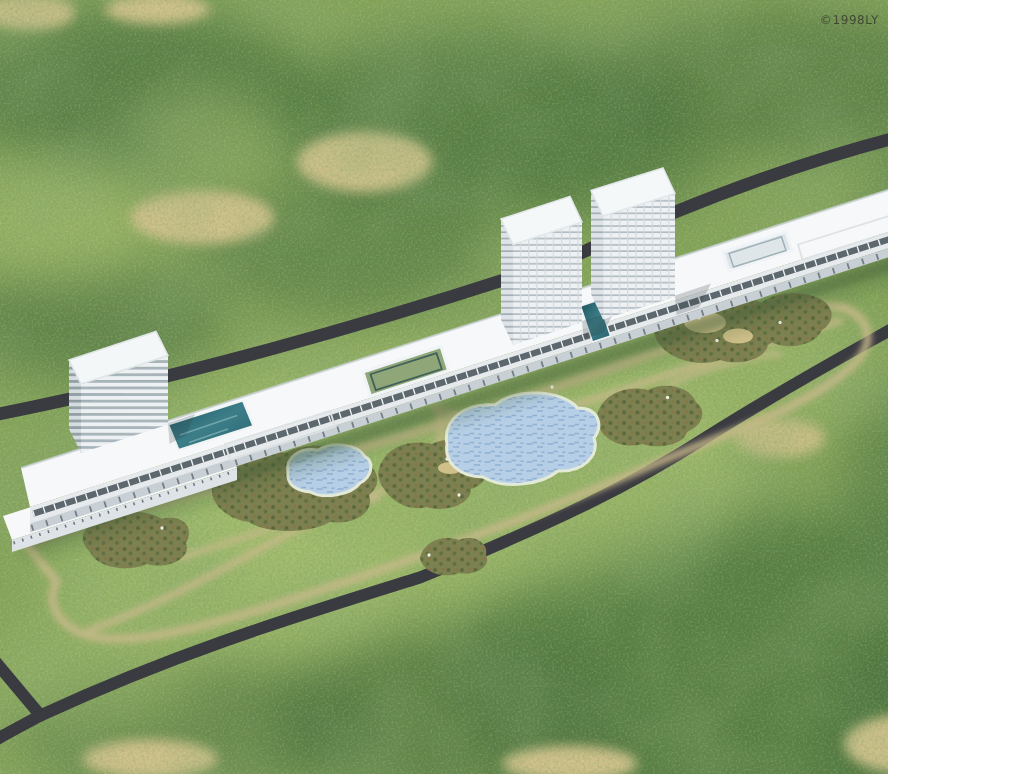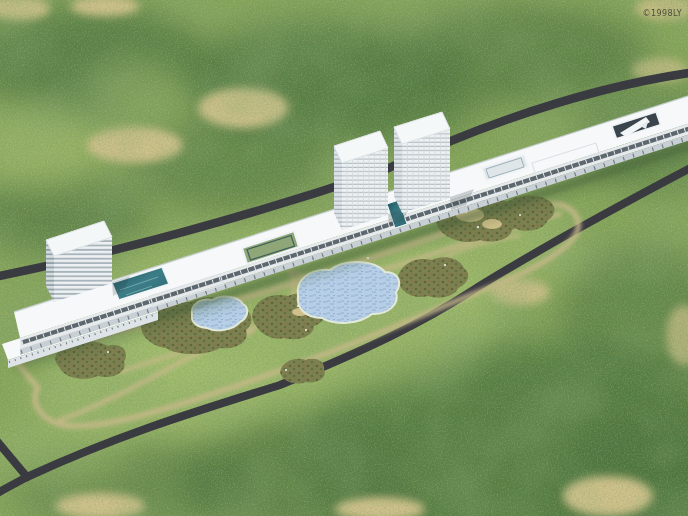--- a/index.html
+++ b/index.html
@@ -1,16 +1,16 @@
 <!DOCTYPE html>
 <html style="--grass-base: #87a55c; --forest-dark: #4e7440; --forest-mid: #6d9450; --grass-light: #a9c272; --clearing-tan: #cfc08a; --road-dark: #3a3a41; --path-tan: #c7b88a; --building-white: #f6f8f9; --building-shade: #d9dfe2; --glazing-dark: #5d686e; --pool-teal: #2b6570; --pond-blue: #b7cfe6; --pond-stipple: #8fafd3; --shrub-olive: #7d8050; --shadow-green: #3e5a35;"><head>
 <meta charset="utf-8">
 <style>
   html,body{margin:0;padding:0;background:#fff;}
-  #canvas{position:relative;width:688px;height:516px;overflow:hidden;font-family:"DejaVu Sans",sans-serif;text-align:center;}
+  #canvas{position:relative;width:592px;height:516px;overflow:hidden;font-family:"DejaVu Sans",sans-serif;text-align:center;}
   svg{display:block;}
   .road{fill:none;stroke:var(--road-dark,#3a3a41);stroke-linecap:round;stroke-linejoin:round;}
   .path-tan{fill:none;stroke:var(--path-tan,#c7b88a);stroke-linecap:round;stroke-linejoin:round;opacity:.95;}
   .f-dark{fill:var(--forest-dark,#4e7440);}
   .f-light{fill:var(--grass-light,#a9c272);}
   .f-tan{fill:var(--clearing-tan,#cfc08a);}
   .roof{fill:var(--building-white,#f6f8f9);}
   .shadowline{stroke:var(--shadow-green,#3e5a35);fill:none;stroke-linecap:round;}
   .pond{fill:url(#water);stroke:#e4ead8;stroke-width:2;}
   .scrub{fill:url(#scrub);}

